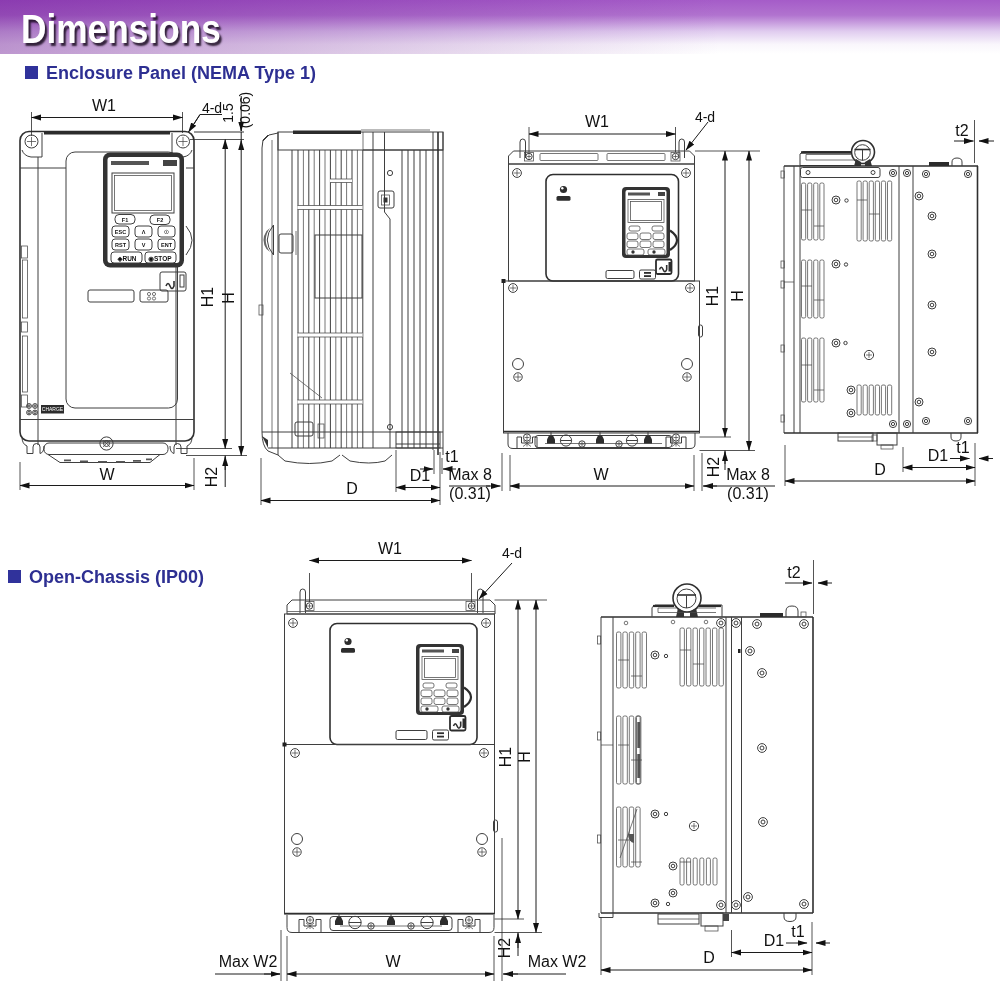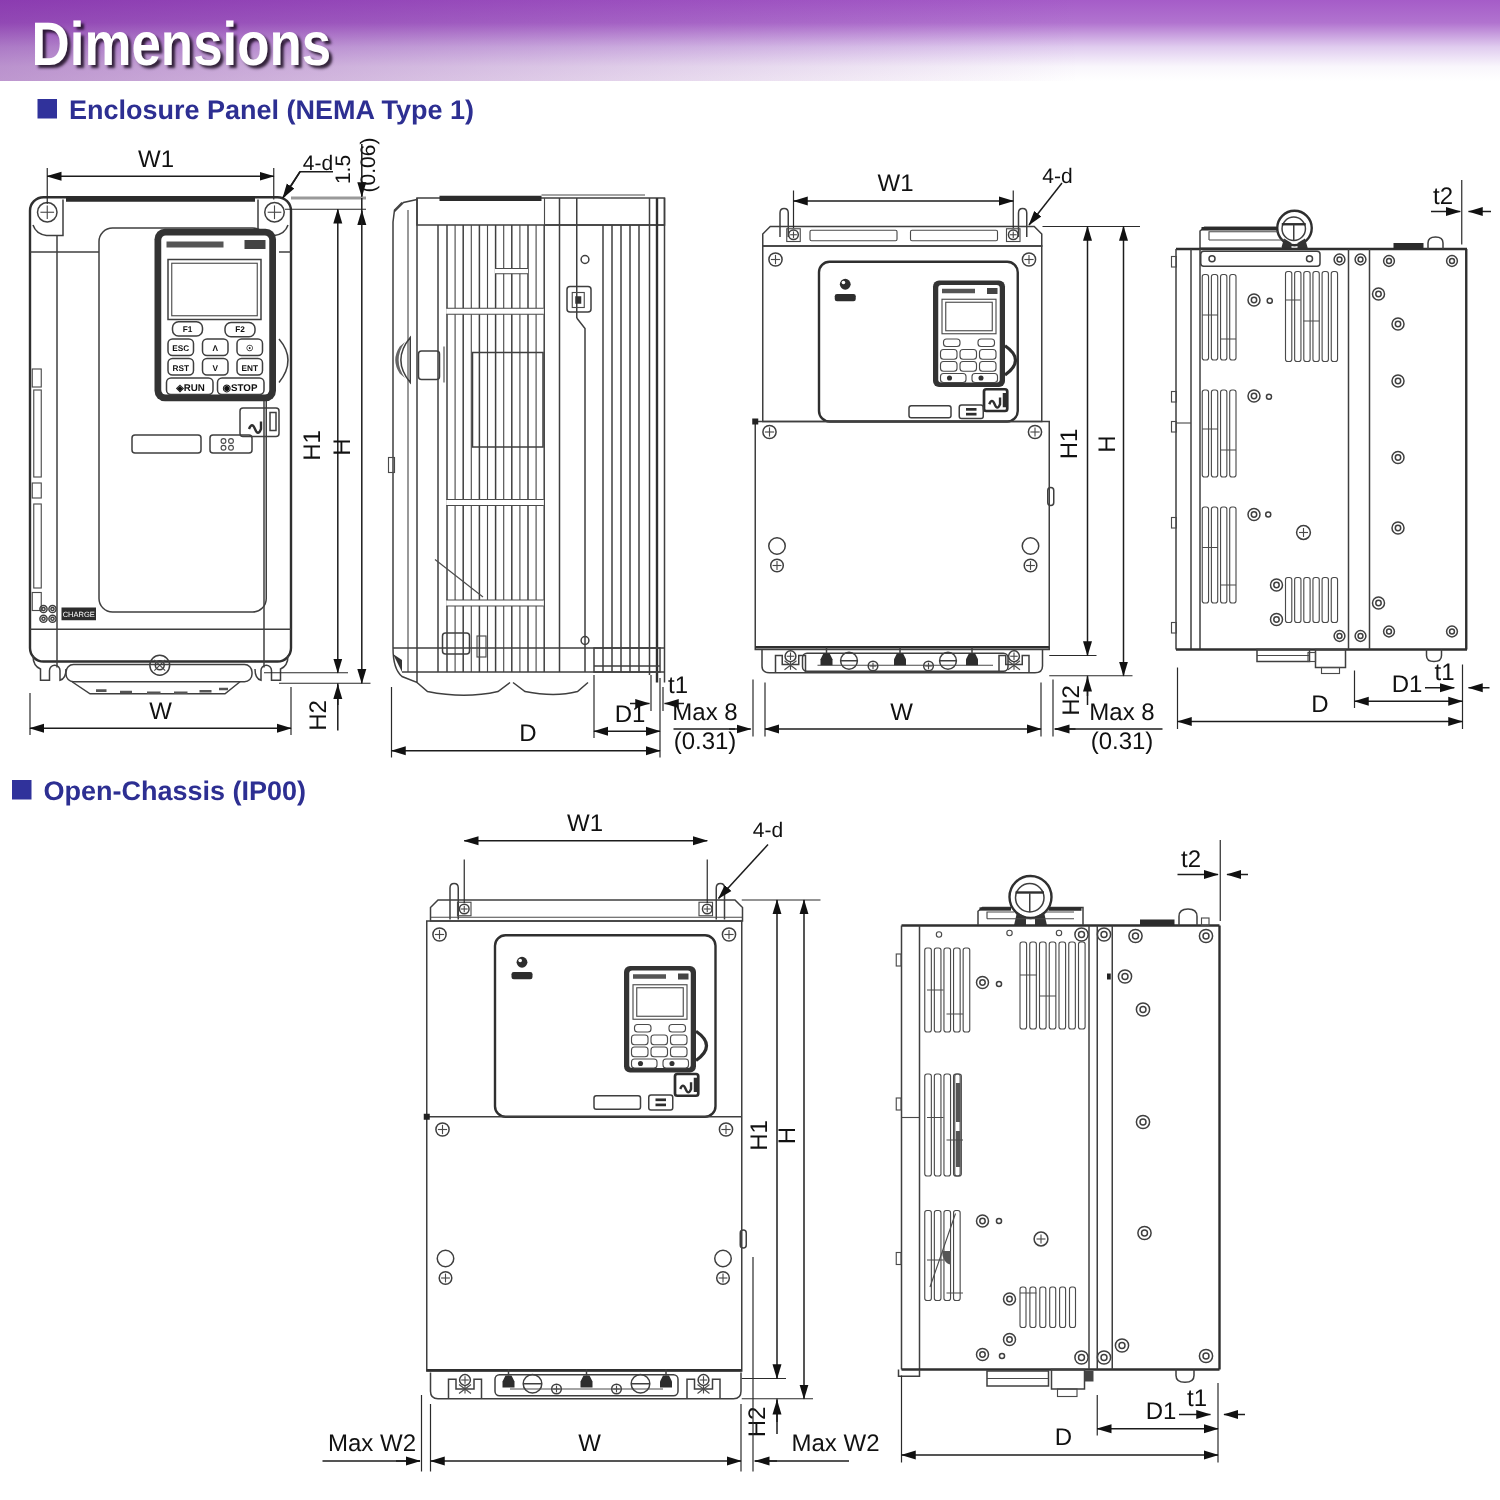--- a/index.html
+++ b/index.html
@@ -19,21 +19,21 @@
   .dim{stroke:#1c1c1c;fill:none;stroke-width:1;}
   .dl{fill:#111;font-family:"Liberation Sans",sans-serif;}
 </style></head><body>
 
 <div class="banner"></div>
 
 <div class="title">Dimensions</div>
 
 <div class="sect" style="left:8px;top:63px;padding-left:17px;"><span class="sq"></span>Enclosure Panel (NEMA Type 1)</div>
 
-<div class="sect" style="left:8px;top:517px;"><span class="sq"></span>Open-Chassis (IP00)</div>
+<div class="sect" style="left:8px;top:567px;"><span class="sq"></span>Open-Chassis (IP00)</div>
 <svg width="1000" height="1000" viewBox="0 0 1000 1000">
 <defs>
 <marker id="ar" viewBox="0 0 10 10" refX="9.5" refY="5" markerWidth="10" markerHeight="10" orient="auto-start-reverse">
   <path d="M0,2 L10,5 L0,8 z" fill="#111"></path>
 </marker>
 </defs>
 
 <g>
 
 <rect class="lk" x="20" y="131.5" width="174" height="309.5" rx="9"></rect>

